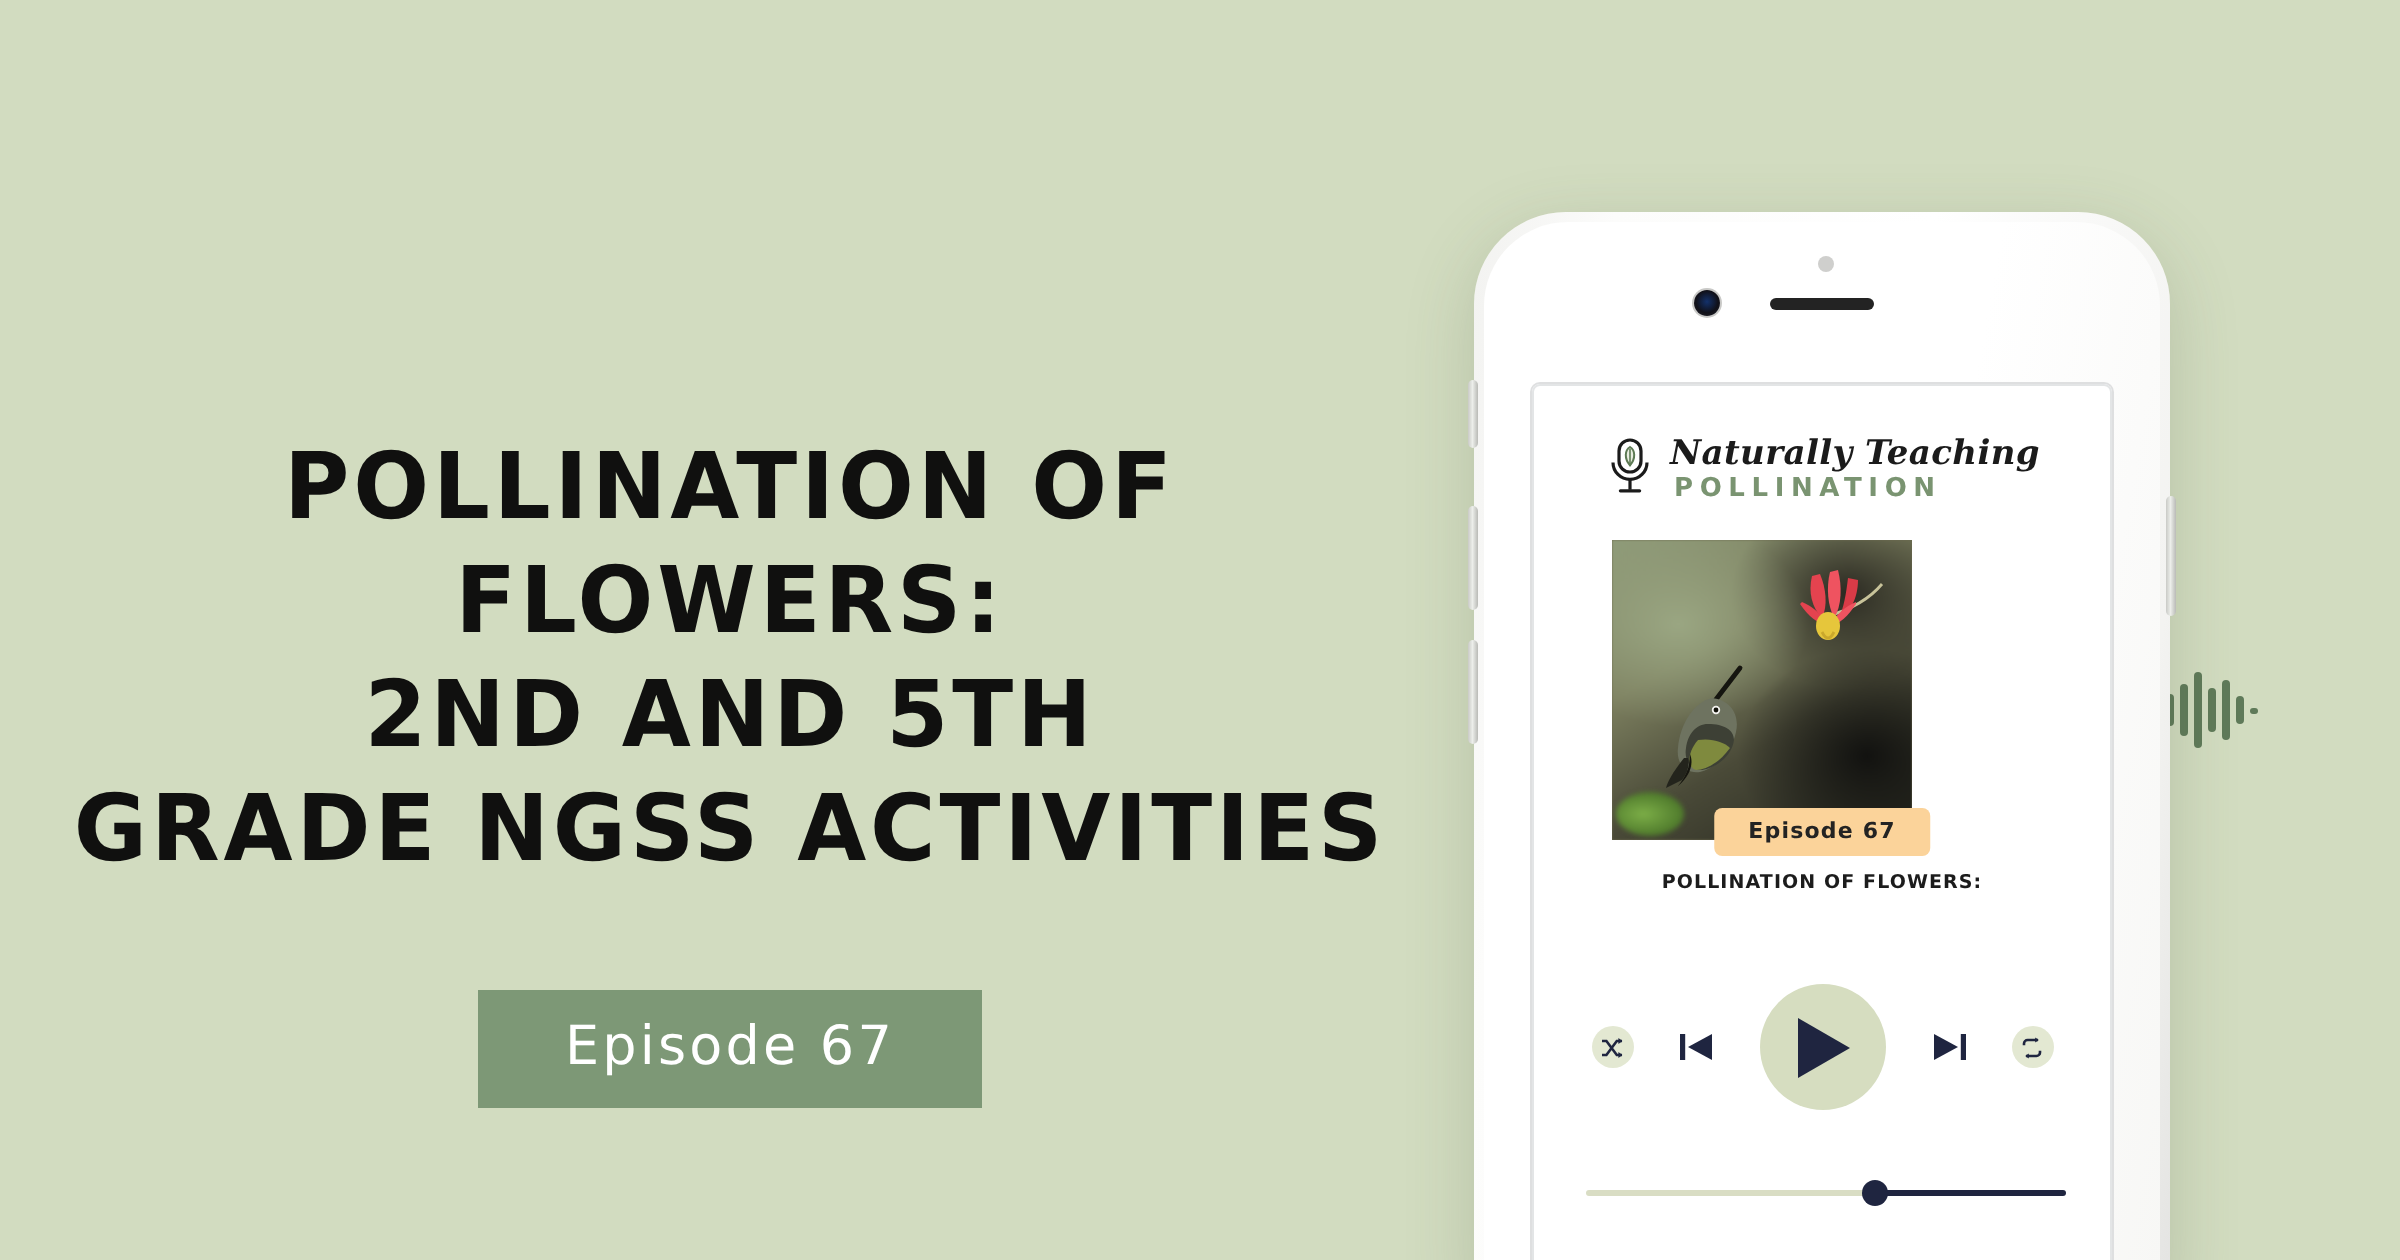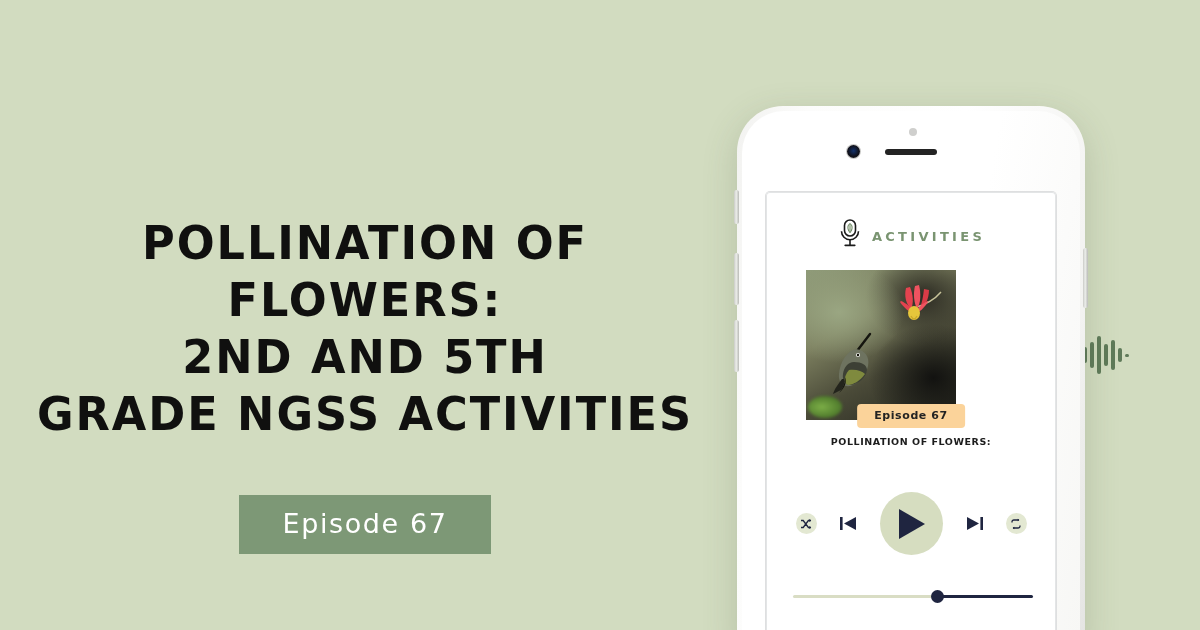--- a/index.html
+++ b/index.html
@@ -367,21 +367,22 @@
         <svg width="26" height="30" viewBox="0 0 26 30">
           <rect x="7.5" y="2" width="11" height="16" rx="5.5" fill="none" stroke="#1b1b1b" stroke-width="1.6"></rect>
           <path d="M13 5.5c2.6 1.6 3 5.6 0 9.2-3-3.6-2.6-7.6 0-9.2z" fill="#e9eee1" stroke="#5d7a54" stroke-width="1"></path>
           <path d="M13 6.4v8" stroke="#5d7a54" stroke-width=".8"></path>
           <path d="M4.5 13.2a8.5 8.5 0 0 0 17 0" fill="none" stroke="#1b1b1b" stroke-width="1.6"></path>
           <path d="M13 21.7v5.2" stroke="#1b1b1b" stroke-width="1.6"></path>
           <path d="M8.2 27.4h9.6" stroke="#1b1b1b" stroke-width="1.6" stroke-linecap="round"></path>
         </svg>
       </span>
       <span class="logo-text">
-        <span class="logo-sub">ACTIVITIES</span>
+        <span class="logo-script">Naturally Teaching</span>
+        <span class="logo-sub">POLLINATION</span>
       </span>
     </div>
 
     <div class="art">
       <div class="art-bg"></div>
       <div class="art-leaf"></div>
 
       <svg class="flower" viewBox="0 0 58 54">
         <path d="M30 26 C44 22 52 16 57 10" stroke="#c8c39a" stroke-width="1.4" fill="none"></path>
         <path d="M22 6 C20 14 22 22 27 27 C30 21 29 12 26 5 Z" fill="#e4434f"></path>

